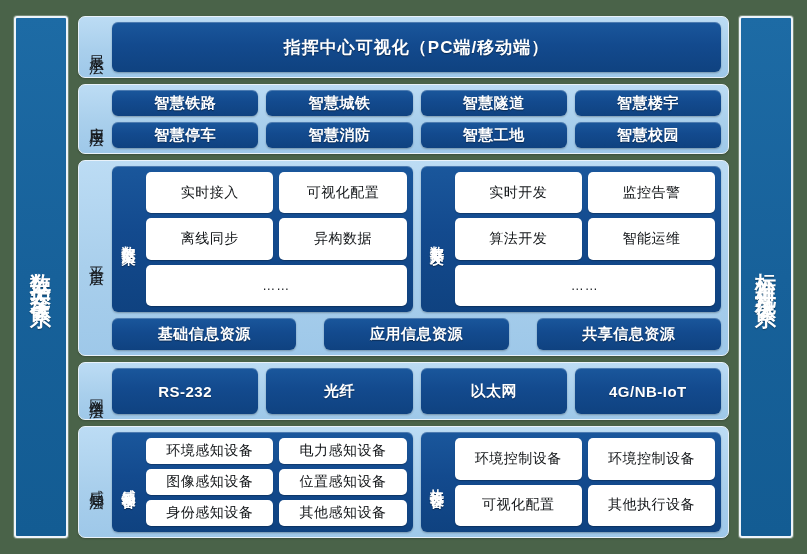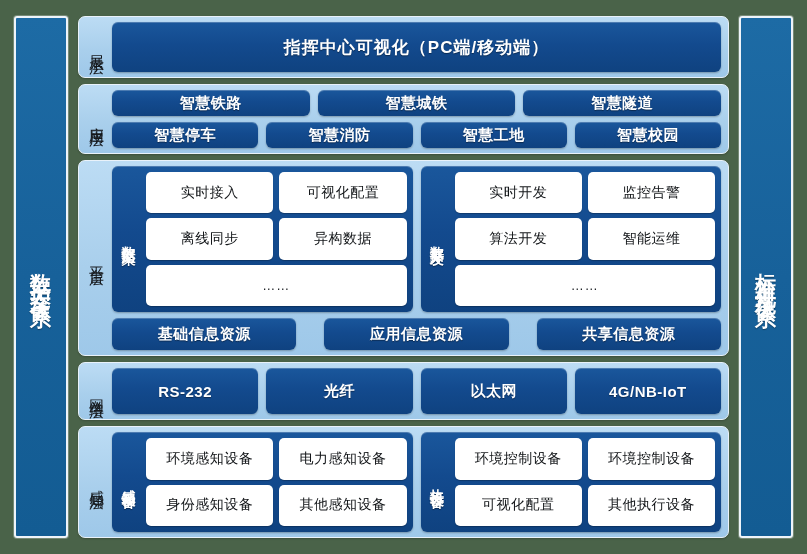--- a/index.html
+++ b/index.html
@@ -127,20 +127,21 @@
 
     <div class="band band-app">
       <div class="band-label">
         <span>应用层</span>
       </div>
       <div class="band-body">
         <div class="row">
           <div class="chip">智慧铁路</div>
           <div class="chip">智慧城铁</div>
           <div class="chip">智慧隧道</div>
+          <div class="chip">智慧楼宇</div>
         </div>
         <div class="row">
           <div class="chip">智慧停车</div>
           <div class="chip">智慧消防</div>
           <div class="chip">智慧工地</div>
           <div class="chip">智慧校园</div>
         </div>
       </div>
     </div>
 
@@ -225,20 +226,24 @@
           <div class="group">
             <div class="group-label">
               <span>感知设备</span>
             </div>
             <div class="group-grid">
               <div class="grid-row">
                 <div class="cell">环境感知设备</div>
                 <div class="cell">电力感知设备</div>
               </div>
               <div class="grid-row">
+                <div class="cell">图像感知设备</div>
+                <div class="cell">位置感知设备</div>
+              </div>
+              <div class="grid-row">
                 <div class="cell">身份感知设备</div>
                 <div class="cell">其他感知设备</div>
               </div>
             </div>
           </div>
 
           <div class="group">
             <div class="group-label">
               <span>执行设备</span>
             </div>

